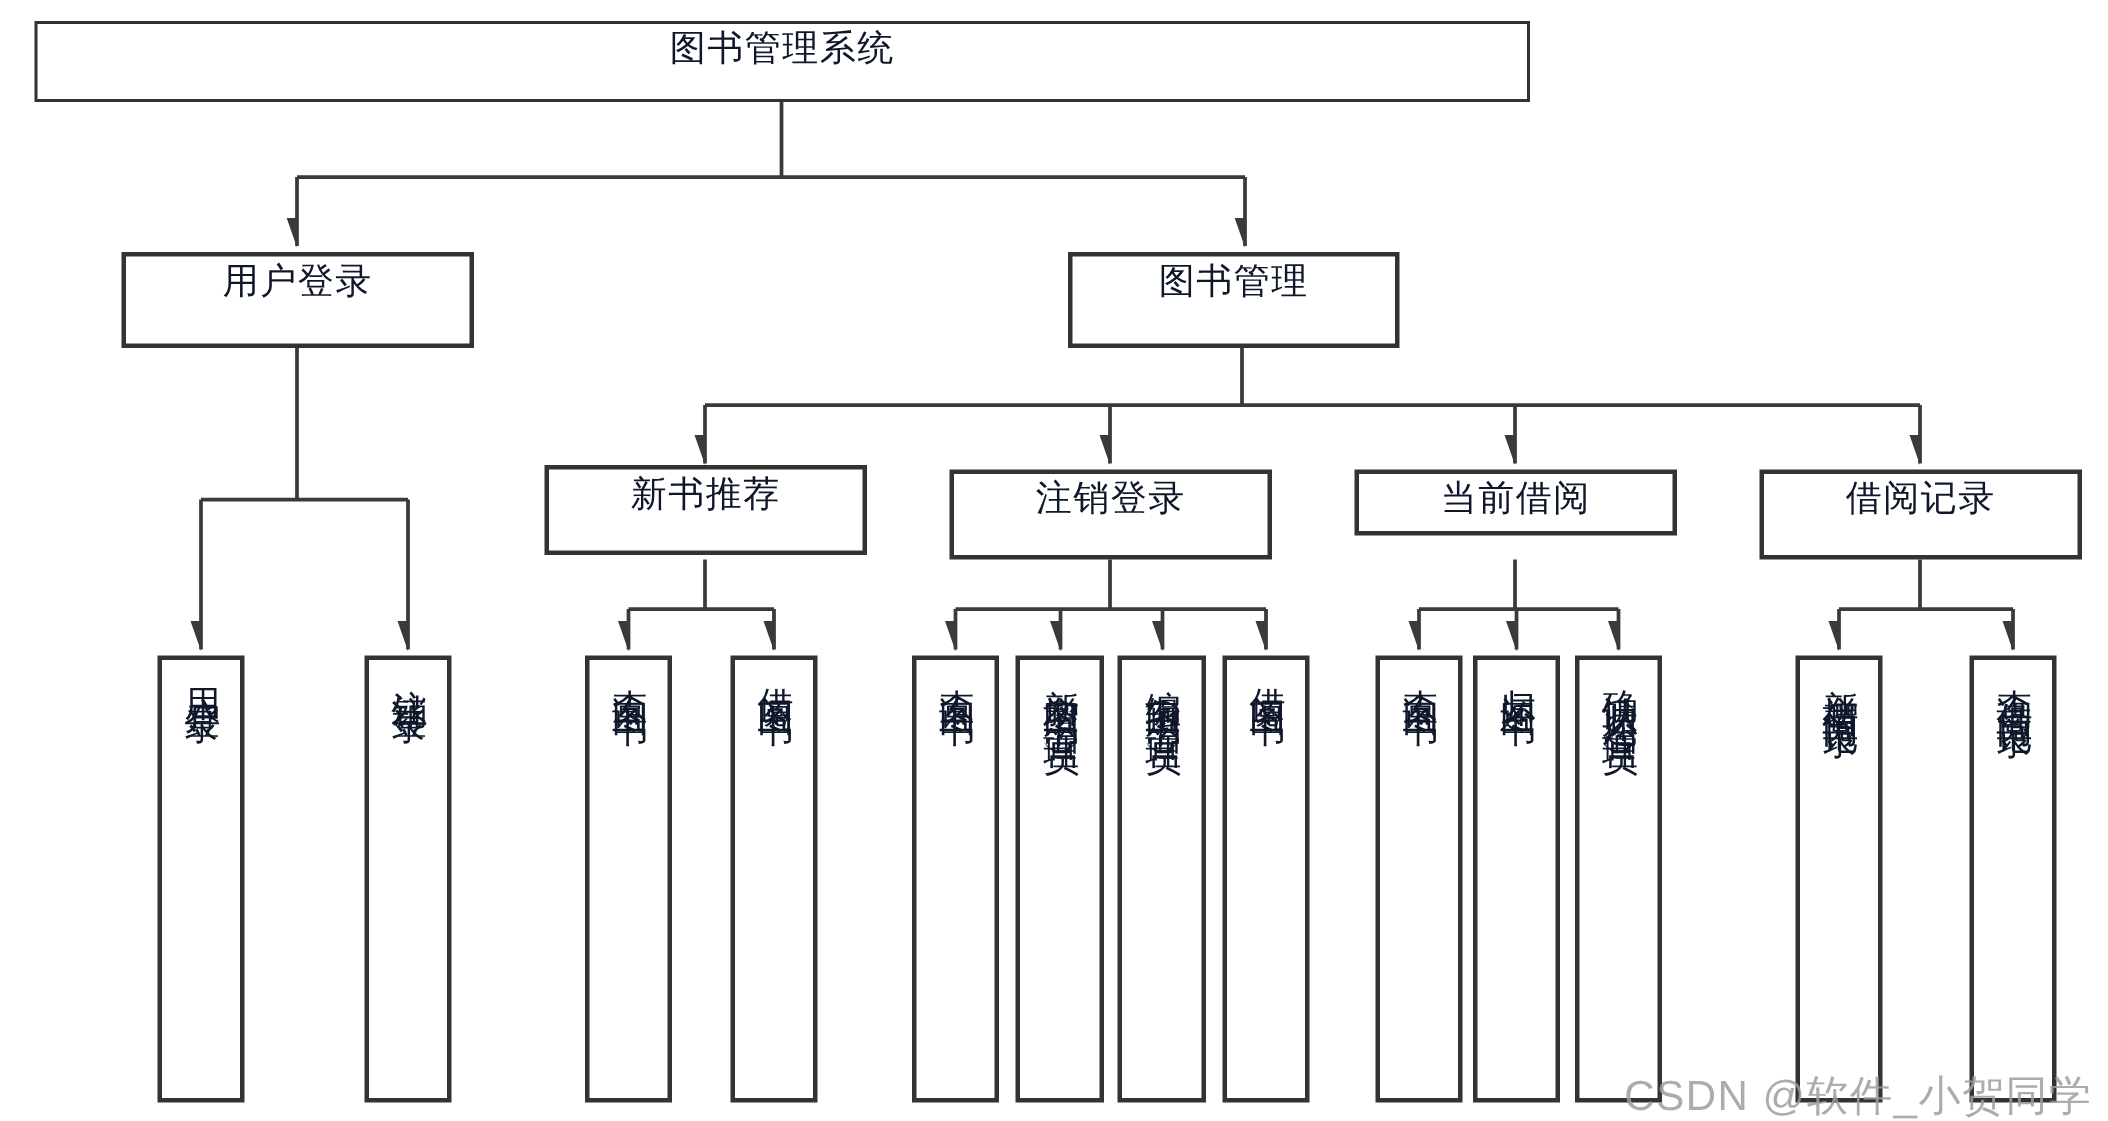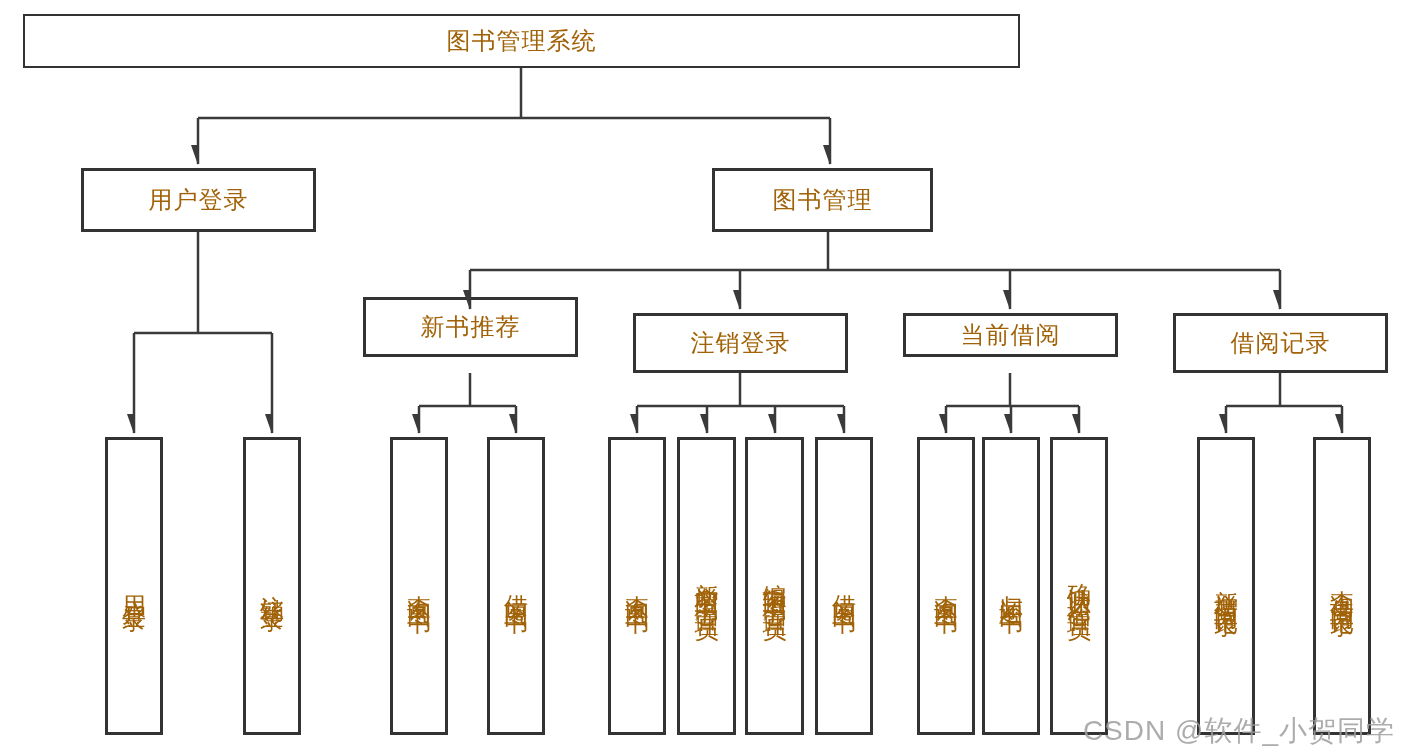--- a/index.html
+++ b/index.html
@@ -26,23 +26,22 @@
     stroke: #3a3a3a;
     stroke-width: 2.5;
     fill: none;
   }
   .box {
     position: absolute;
     box-sizing: border-box;
     border: 3px solid #333333;
     background: #ffffff;
     display: flex;
-    align-items: center;
     justify-content: center;
-    color: #a16207;
+    color: #0f172a;
     z-index: 1;
   }
   .box.root { border-width: 2px; }
   .hlabel {
     font-size: 24px;
     letter-spacing: 1px;
     white-space: nowrap;
   }
   .leaf .vlabel {
     writing-mode: vertical-rl;
@@ -120,21 +119,21 @@
     <span class="hlabel">图书管理系统</span>
   </div>
 
   <div class="box" style="left:81px;top:168px;width:235px;height:64px">
     <span class="hlabel">用户登录</span>
   </div>
   <div class="box" style="left:712px;top:168px;width:221px;height:64px">
     <span class="hlabel">图书管理</span>
   </div>
 
-  <div class="box" style="left:363px;top:297px;width:215px;height:60px">
+  <div class="box" style="left:363px;top:310px;width:215px;height:60px">
     <span class="hlabel">新书推荐</span>
   </div>
   <div class="box" style="left:633px;top:313px;width:215px;height:60px">
     <span class="hlabel">注销登录</span>
   </div>
   <div class="box" style="left:903px;top:313px;width:215px;height:44px">
     <span class="hlabel">当前借阅</span>
   </div>
   <div class="box" style="left:1173px;top:313px;width:215px;height:60px">
     <span class="hlabel">借阅记录</span>

